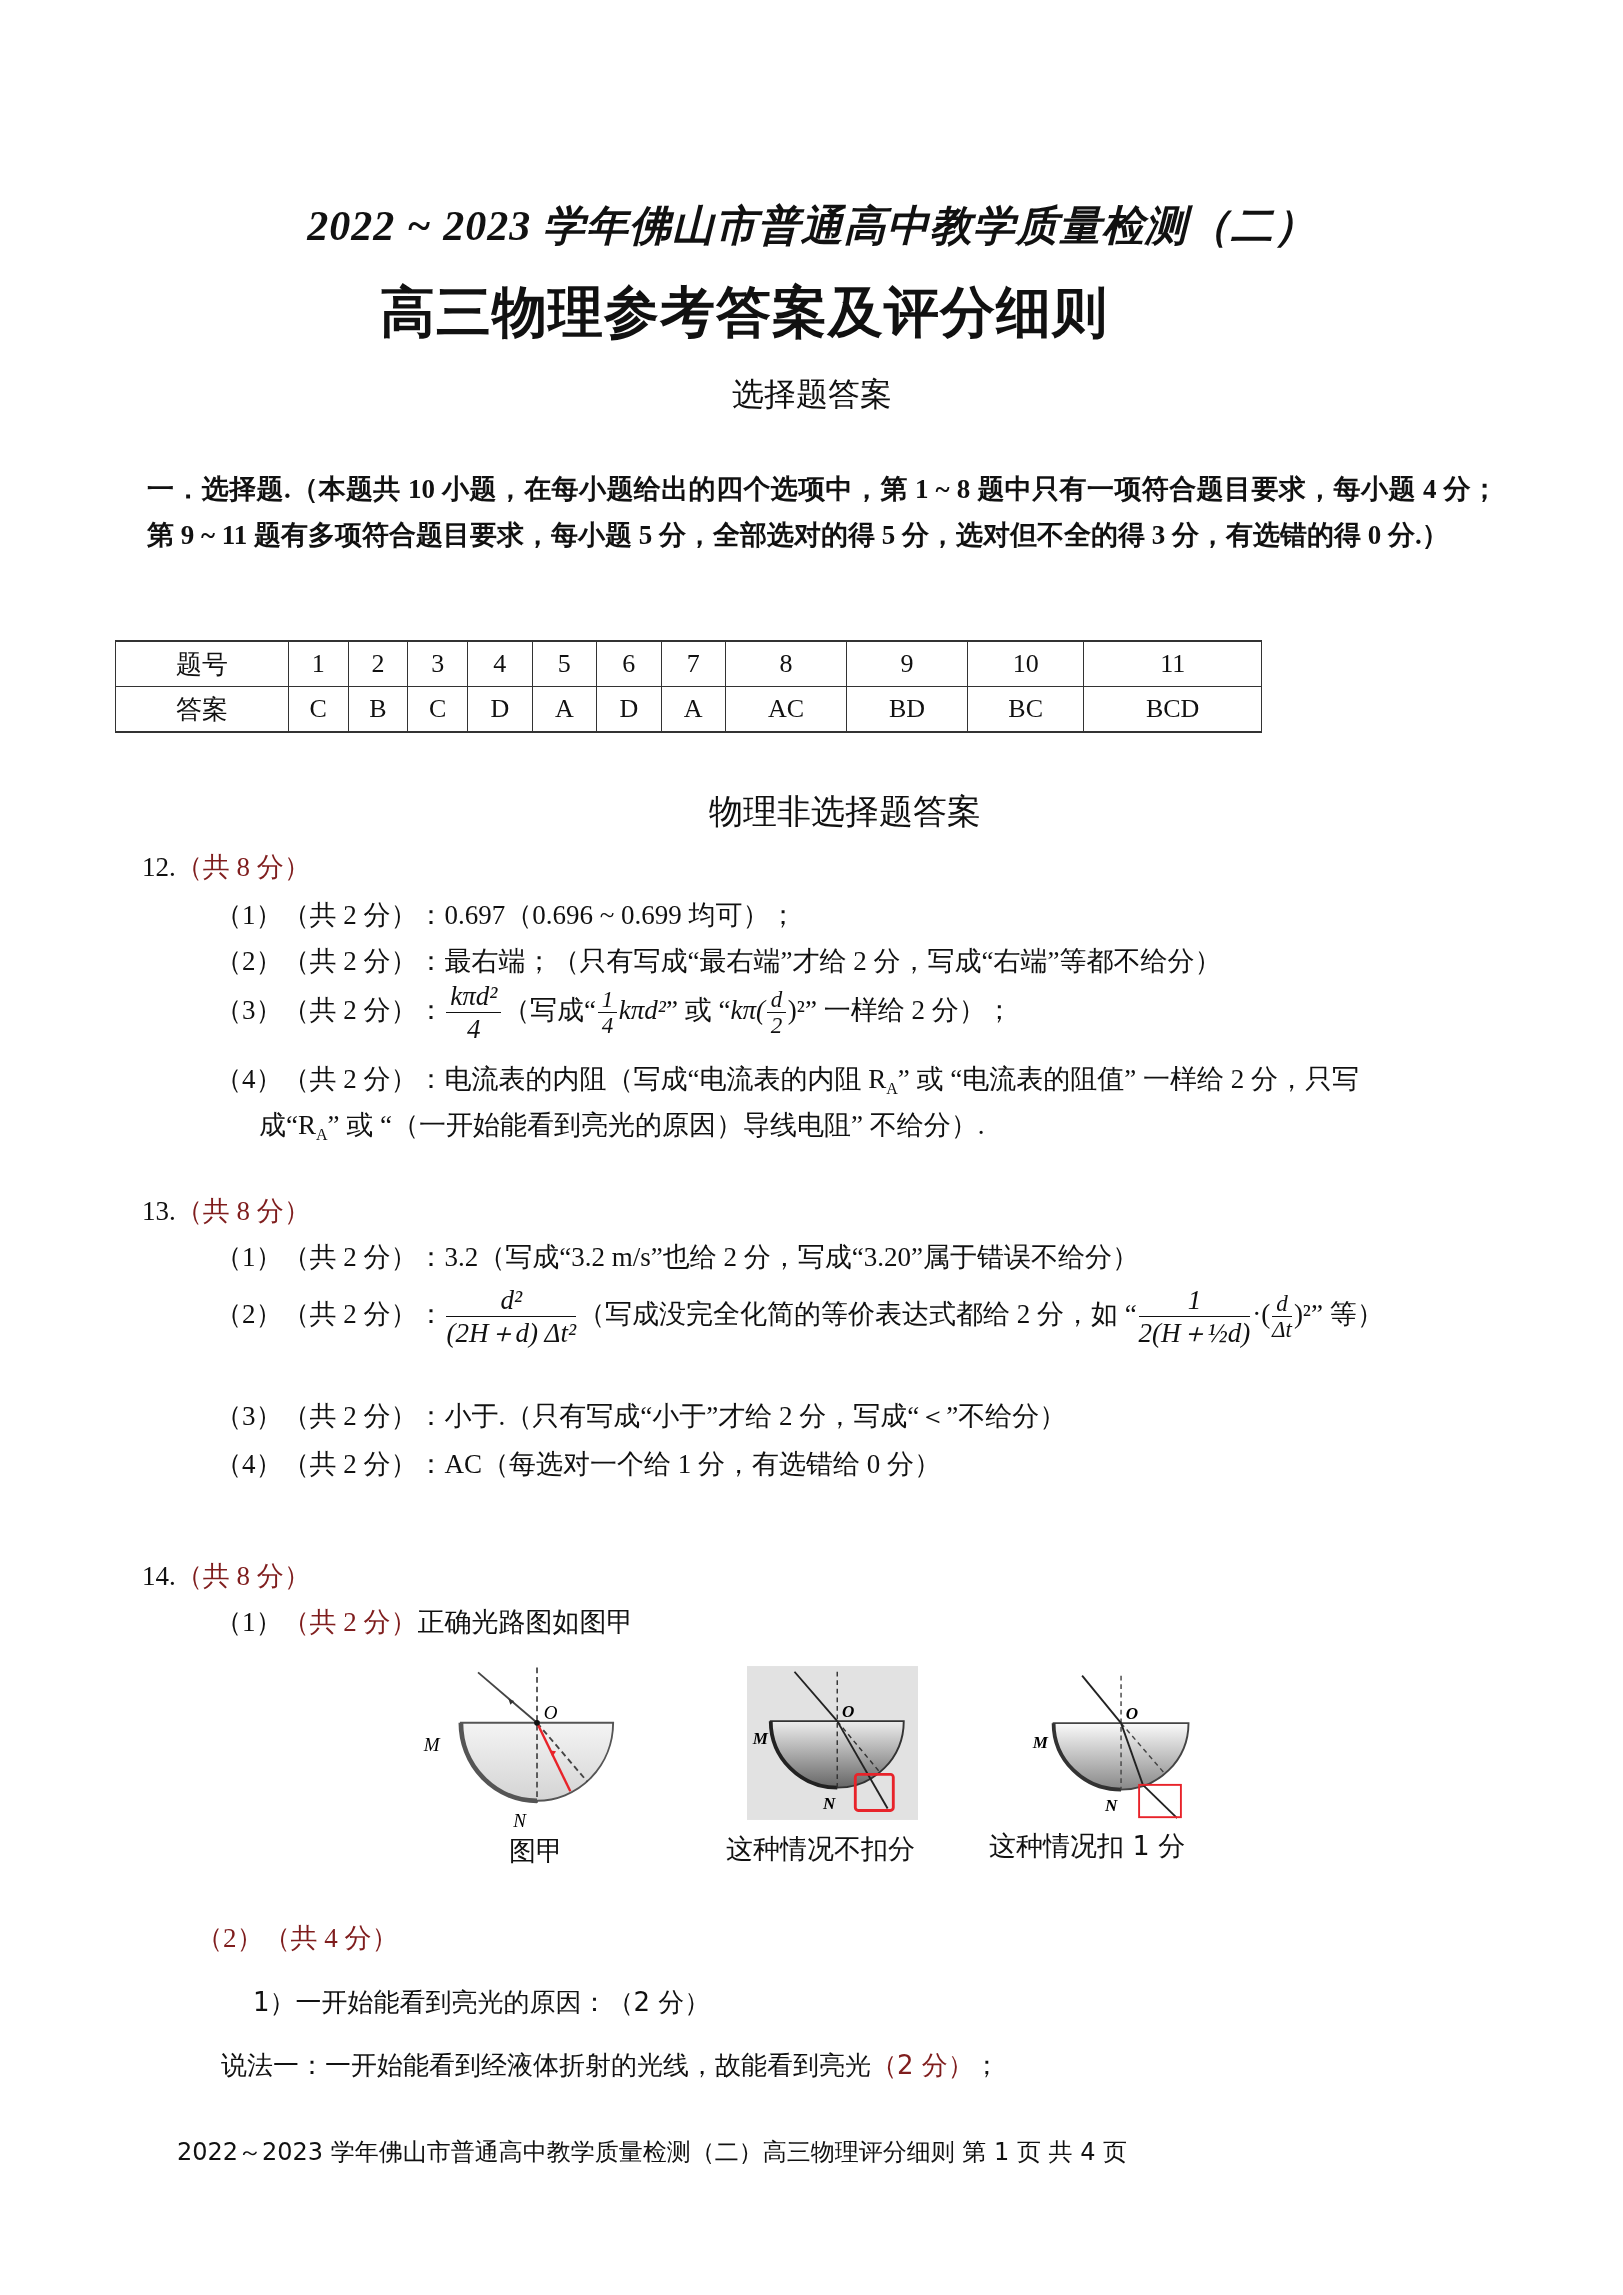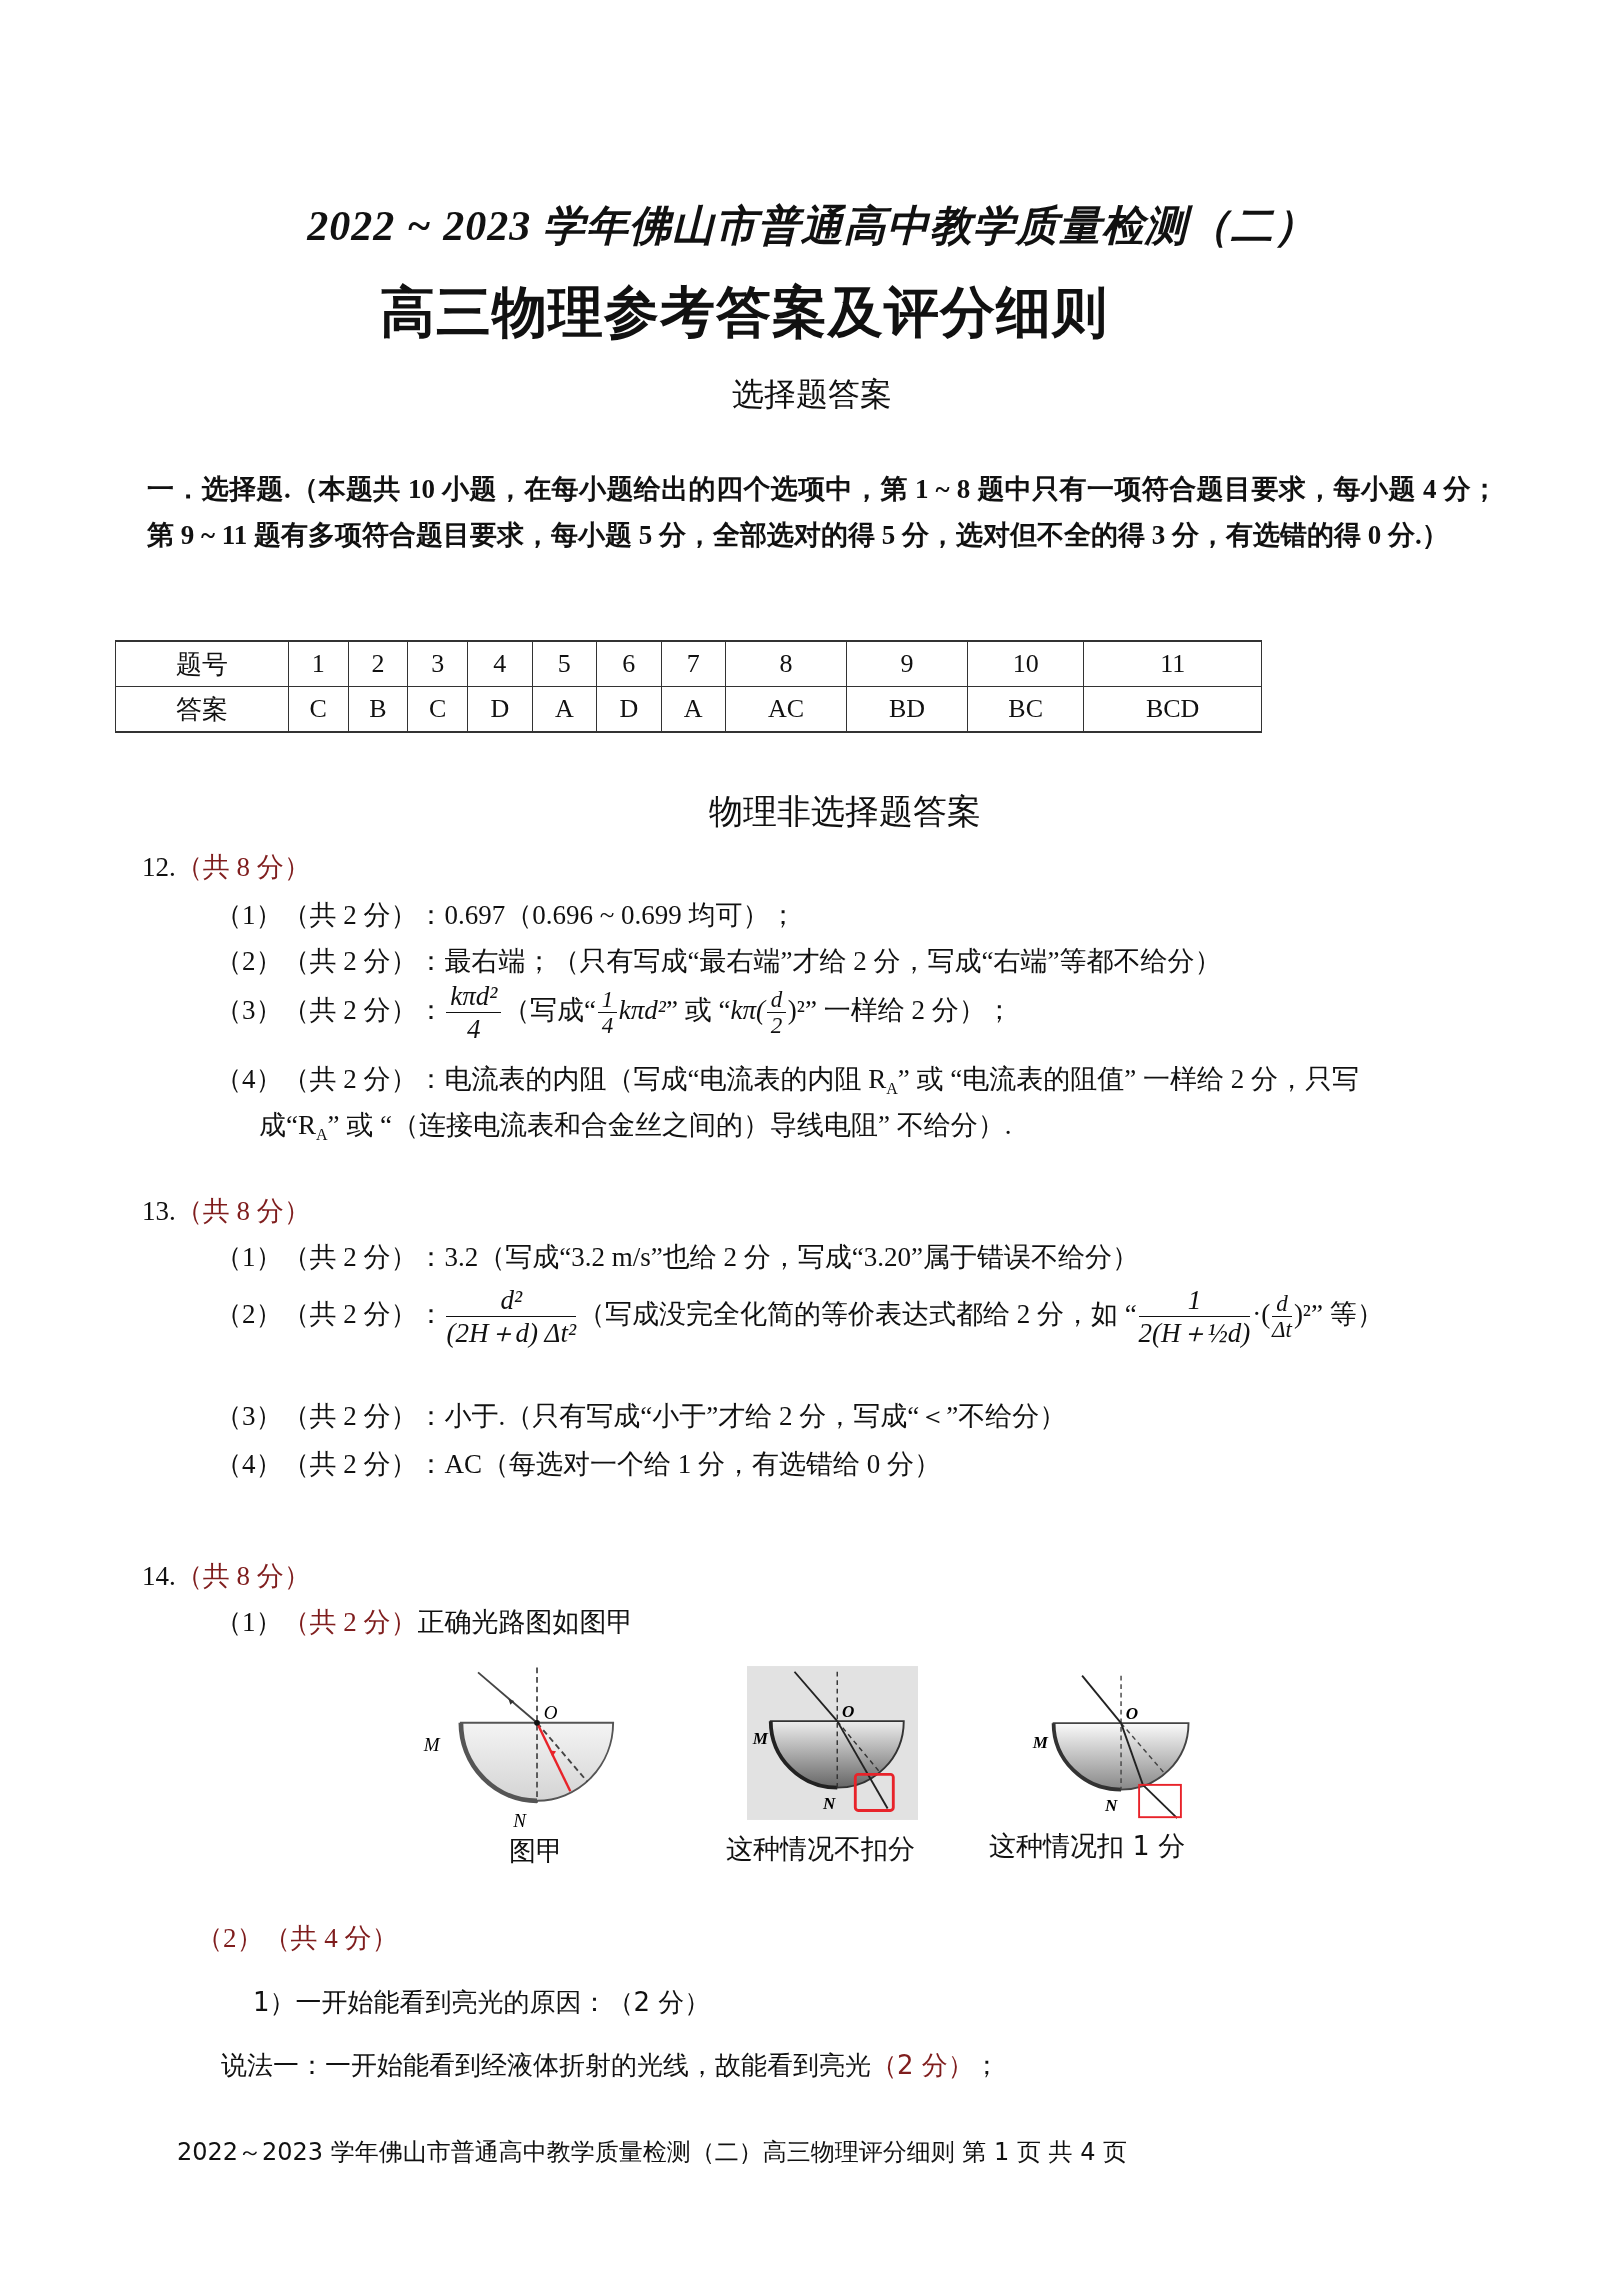--- a/index.html
+++ b/index.html
@@ -88,21 +88,21 @@
 </div>
 <div class="li" style="top:897px;">（1）（共 2 分）：0.697（0.696 ~ 0.699 均可）；</div>
 <div class="li" style="top:943px;">（2）（共 2 分）：最右端；（只有写成“最右端”才给 2 分，写成“右端”等都不给分）</div>
 <div class="li" style="top:980px;">
   <span>（3）（共 2 分）：</span><span class="frac"><span class="num">kπd²</span><span class="den">4</span></span><span>（写成“</span><span class="frac small"><span class="num">1</span><span class="den">4</span></span><span class="it">kπd²</span><span>” 或 “</span><span class="it">kπ(</span><span class="frac small"><span class="num">d</span><span class="den">2</span></span><span>)²</span><span>” 一样给 2 分）；</span>
 </div>
 <div class="li" style="top:1061px;">
   <span>（4）（共 2 分）：电流表的内阻（写成“电流表的内阻 R</span><sub>A</sub><span>” 或 “电流表的阻值” 一样给 2 分，只写</span>
 </div>
 <div class="li2" style="top:1107px;">
-  <span>成“R</span><sub>A</sub><span>” 或 “（连接电流表和合金丝之间的）导线电阻” 不给分）.</span>
+  <span>成“R</span><sub>A</sub><span>” 或 “（一开始能看到亮光的原因）导线电阻” 不给分）.</span>
 </div>
 
 <div class="qh" style="top:1193px;">
   <span>13.</span><span class="red">（共 8 分）</span>
 </div>
 <div class="li" style="top:1239px;">（1）（共 2 分）：3.2（写成“3.2 m/s”也给 2 分，写成“3.20”属于错误不给分）</div>
 <div class="li" style="top:1284px;">
   <span>（2）（共 2 分）：</span><span class="frac"><span class="num" style="padding:0 28.5px;">d²</span><span class="den">(2H＋d) Δt²</span></span><span>（写成没完全化简的等价表达式都给 2 分，如 “</span><span class="frac"><span class="num" style="padding:0 28.5px;">1</span><span class="den">2(H＋½d)</span></span><span>·(</span><span class="frac small"><span class="num">d</span><span class="den">Δt</span></span><span>)²</span><span>” 等）</span>
 </div>
 <div class="li" style="top:1398px;">（3）（共 2 分）：小于.（只有写成“小于”才给 2 分，写成“＜”不给分）</div>

